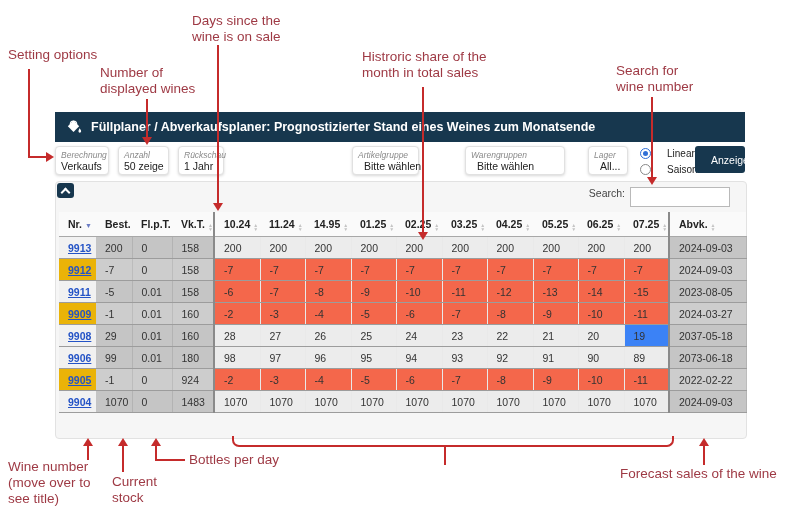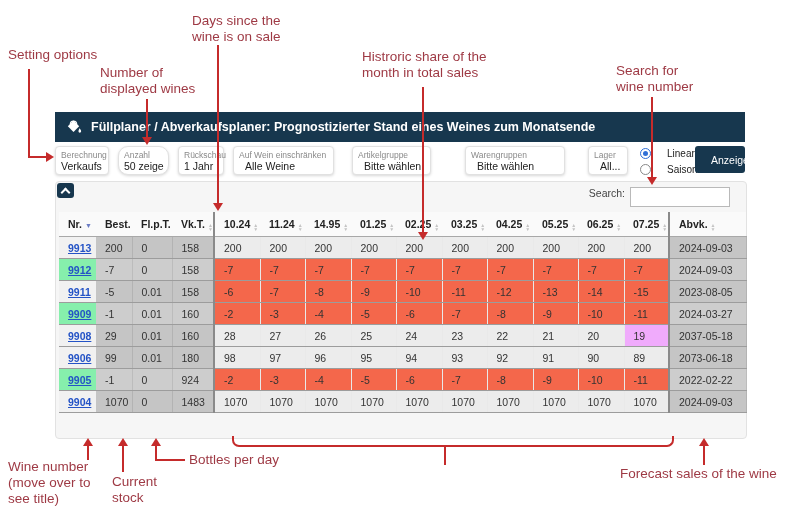--- a/index.html
+++ b/index.html
@@ -19,21 +19,21 @@
            border-radius:0 0 7px 7px;z-index:29;background:transparent;}
 
   
   .appbar{position:absolute;left:55px;top:112px;width:690px;height:30px;background:#17374e;
           color:#fff;display:flex;align-items:center;gap:9px;padding:0 10px;box-sizing:border-box;
           font-weight:bold;font-size:12.5px;z-index:5;}
   .appbar svg{flex:0 0 auto;}
 
   .fbox{position:absolute;top:146px;height:29px;background:#fff;border:1px solid #e1e1e1;
         border-radius:4px;box-shadow:0 1px 3px rgba(0,0,0,.16);padding:3px 5px;box-sizing:border-box;z-index:5;}
-  .fbox .lbl{font-size:8.5px;color:#8a8a8a;line-height:10px;white-space:nowrap;}
+  .fbox .lbl{font-size:8.5px;color:#8a8a8a;line-height:10px;white-space:nowrap;font-style:italic;}
   .fbox .val{font-size:10.5px;color:#222;line-height:13px;white-space:nowrap;}
   .fbox.ind .val{text-indent:6px;}
 
   .modes{position:absolute;left:640px;top:145px;font-size:10px;color:#222;z-index:5;}
   .mode-option{display:flex;align-items:center;gap:16px;height:16px;cursor:default;}
   .radio{width:9px;height:9px;border:1px solid #888;border-radius:50%;display:inline-block;
          position:relative;background:#fff;box-sizing:content-box;}
   .radio.checked{border-color:#2f6fd6;}
   .radio.checked::after{content:"";position:absolute;left:2px;top:2px;right:2px;bottom:2px;
          background:#2f6fd6;border-radius:50%;}
@@ -55,24 +55,24 @@
 
   table.fc{position:absolute;left:3px;top:30px;border-collapse:collapse;table-layout:fixed;
            width:687px;font-size:10.5px;}
   table.fc th{font-weight:bold;text-align:left;padding:0 0 0 9px;height:24px;color:#222;
               border-bottom:1px solid #a8a8a8;background:#fafafa;white-space:nowrap;overflow:hidden;}
   table.fc td{height:22px;padding:0 0 0 9px;border-bottom:1px solid #9c9c9c;color:#333;
               white-space:nowrap;overflow:hidden;box-sizing:border-box;}
   td.g0{background:#c5c5c5;border-right:1px solid #b3b3b3;}
   td.g1{background:#cdcdcd;border-right:1px solid #bcbcbc;}
   td.n0{background:#f1f1f1;}
-  td.n1{background:#86efac;}
+  td.n1{background:#eab308;}
   td.m0{background:#ececec;border-right:1px solid rgba(0,0,0,.05);}
   td.red{background:#f4674b;color:#49150a;border-right:1px solid rgba(0,0,0,.05);}
-  td.yellow{background:#f0abfc;color:#3f2d04;}
+  td.yellow{background:#3b82f6;color:#3f2d04;}
   td.vsep,th.vsep{border-right:2px solid #8a8a8a !important;}
   a.wine{color:#2453c6;font-weight:bold;text-decoration:underline;}
   .sorters{display:inline-flex;flex-direction:column;margin-left:3px;vertical-align:1px;}
   .sorters span{font-size:5px;line-height:4px;color:#c4c4c4;}
   .sort-active{font-size:7px;color:#6b7cc4;margin-left:3px;}
 </style>
 </head>
 <body>
 
 <div class="canvas">
@@ -83,33 +83,29 @@
       <path fill="none" stroke="#ffffff" stroke-width="1.6" d="M7.4 7.6 a4.6 4.6 0 0 1 9.2 0"></path>
       <path fill="#ffffff" d="M20.6 13.2 c1.5 2 2.2 3.2 2.2 4.2 a1.9 1.9 0 0 1 -3.8 0 c0 -1 .7 -2.2 1.6 -4.2 z"></path>
     </svg>
     <span>Füllplaner / Abverkaufsplaner: Prognostizierter Stand eines Weines zum Monatsende</span>
   </div>
 
   <div class="fbox" style="left:55px;width:54px;">
     <div class="lbl">Berechnung</div>
     <div class="val">Verkaufs</div>
   </div>
-  <div class="fbox" style="left:118px;width:51px;border-radius:10px;">
+  <div class="fbox" style="left:118px;width:51px;">
     <div class="lbl">Anzahl</div>
     <div class="val">50 zeige</div>
   </div>
   <div class="fbox" style="left:178px;width:46px;">
     <div class="lbl">Rückschau</div>
     <div class="val">1 Jahr</div>
   </div>
-  <div class="fbox ind" style="left:233px;width:101px;">
-    <div class="lbl">Auf Wein einschränken</div>
-    <div class="val">Alle Weine</div>
-  </div>
-  <div class="fbox ind" style="left:352px;width:79px;">
+  <div class="fbox ind" style="left:352px;width:67px;">
     <div class="lbl">Artikelgruppe</div>
     <div class="val">Bitte wählen</div>
   </div>
   <div class="fbox ind" style="left:465px;width:100px;">
     <div class="lbl">Warengruppen</div>
     <div class="val">Bitte wählen</div>
   </div>
   <div class="fbox ind" style="left:588px;width:40px;">
     <div class="lbl">Lager</div>
     <div class="val">All...</div>

